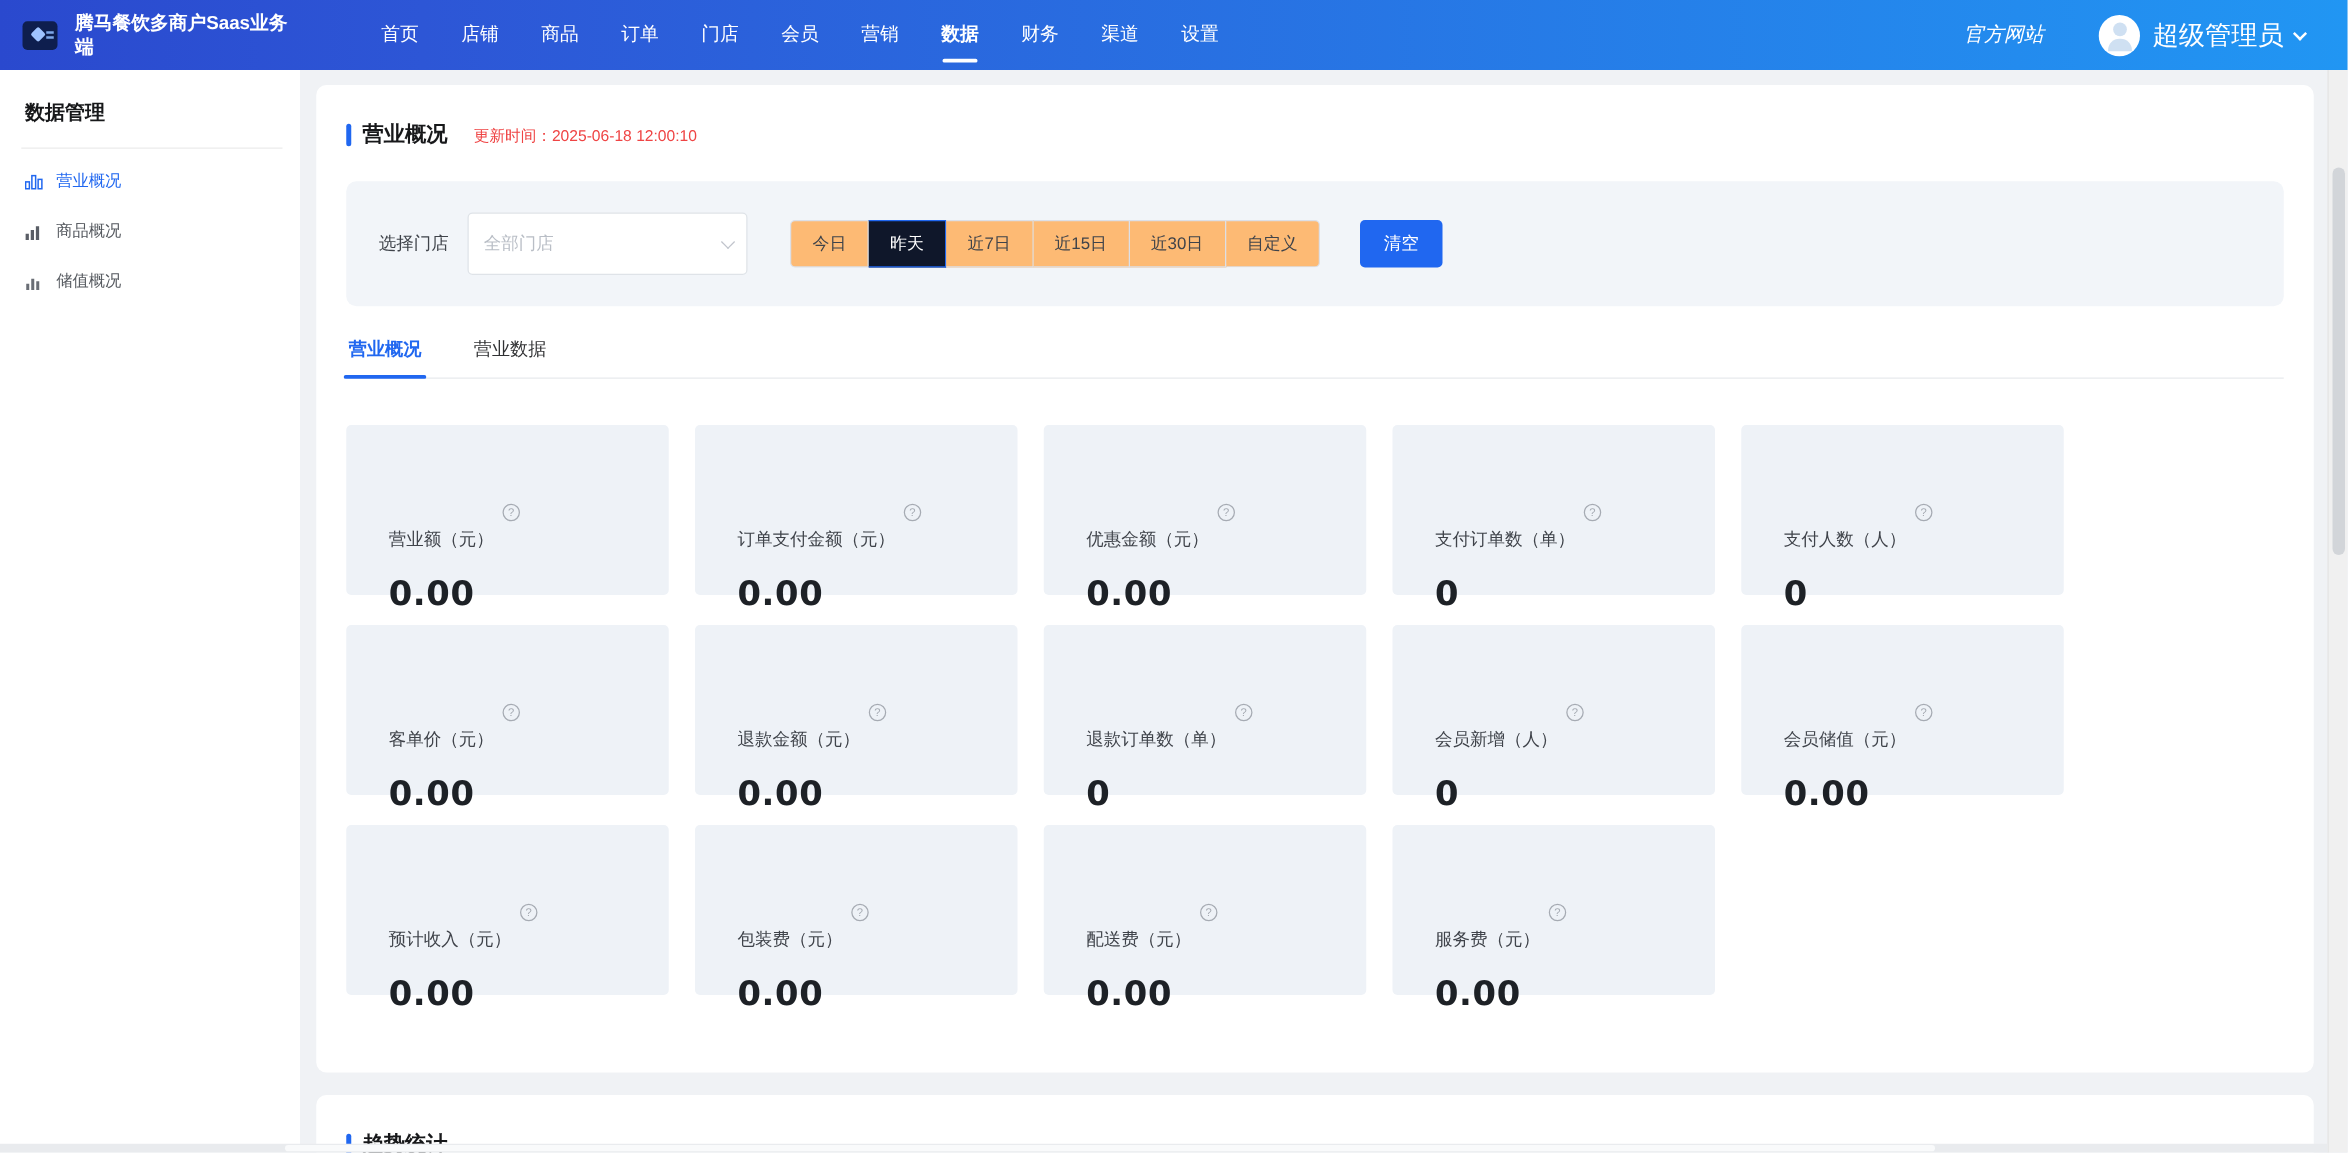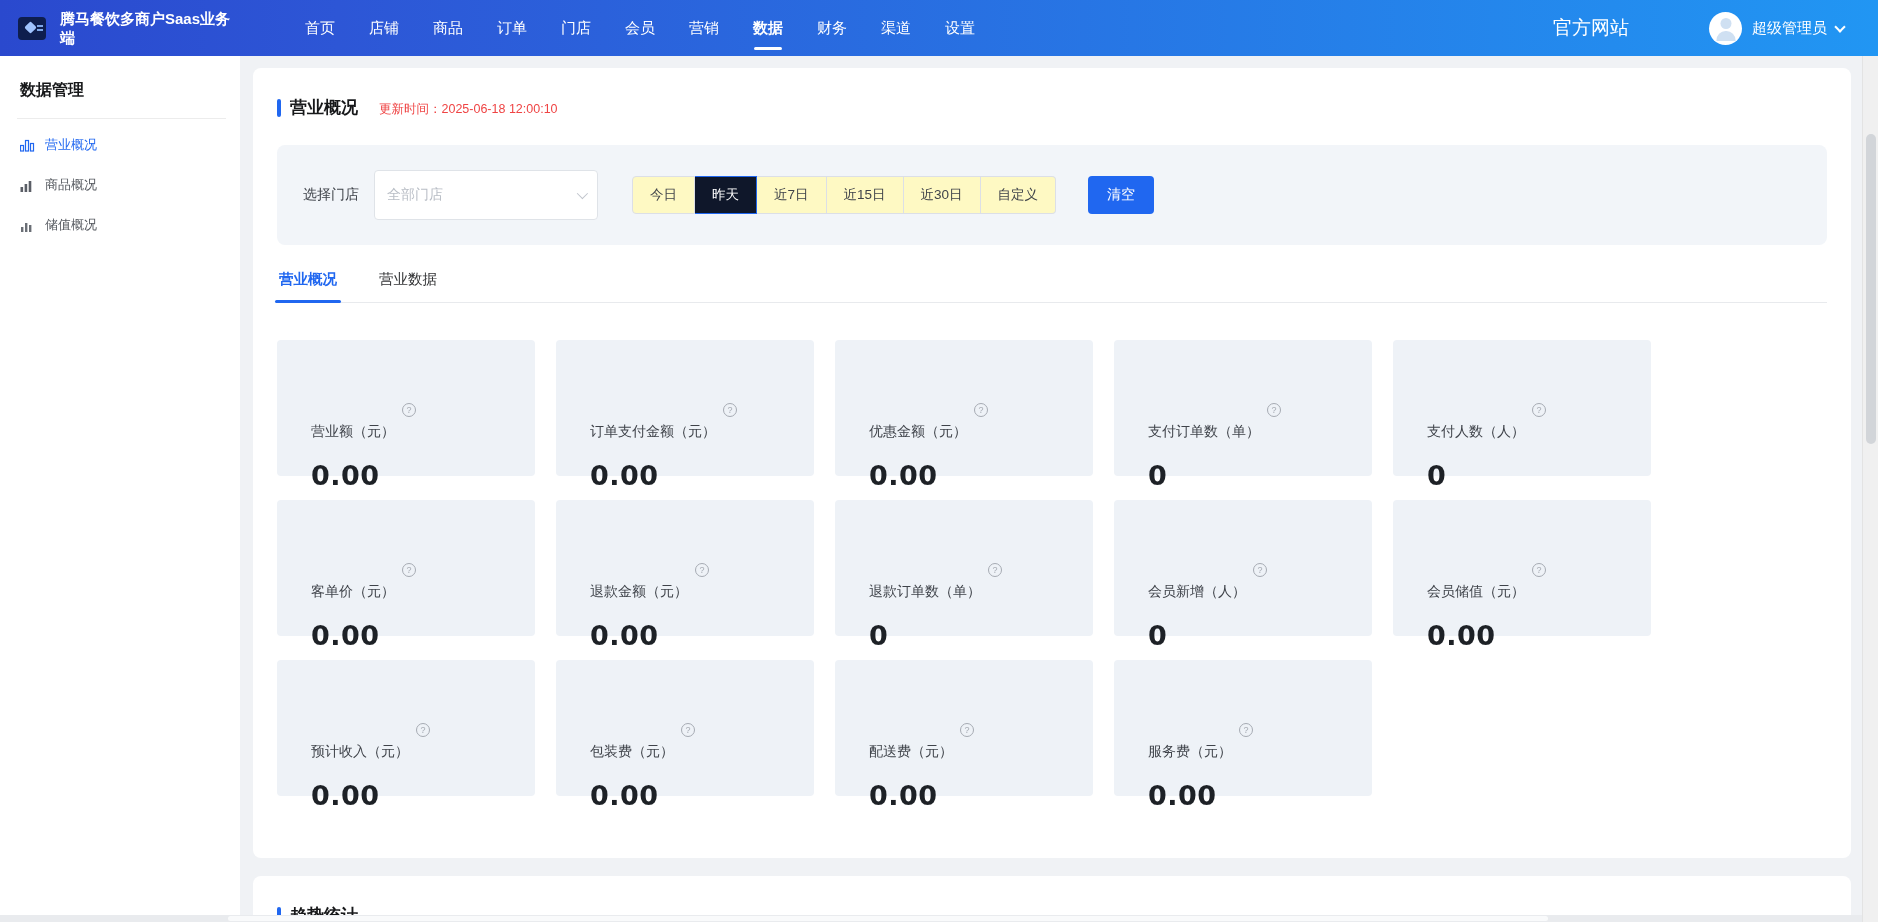--- a/index.html
+++ b/index.html
@@ -19,29 +19,29 @@
     background:#7ea7e8; box-shadow:0 4px 0 #7ea7e8; }
   .brand { color:#fff; font-size:15px; font-weight:bold; line-height:19px;
     max-width:182px; margin-left:14px; }
   .nav-menu { display:flex; margin-left:46px; }
   .nav-item { position:relative; height:56px; line-height:56px; padding:0 17px;
     color:#fff; font-size:15px; cursor:pointer; white-space:nowrap; }
   .nav-item.active { font-weight:bold; }
   .nav-item.active::after { content:""; position:absolute; left:50%; bottom:6px;
     transform:translateX(-50%); width:28px; height:3px; background:#fff; border-radius:2px; }
   .nav-right { margin-left:auto; display:flex; align-items:center; }
-  .site-link { color:#fff; font-size:19px; cursor:pointer; margin-right:80px; }
+  .site-link { color:#fff; font-size:16px; cursor:pointer; margin-right:44px;font-style:italic; }
   .user-box { display:flex; align-items:center; cursor:pointer; }
   .avatar { width:33px; height:33px; border-radius:50%; background:#fff; position:relative;
     overflow:hidden; flex:none; }
   .avatar::before { content:""; position:absolute; left:50%; top:6px; transform:translateX(-50%);
     width:11px; height:11px; border-radius:50%; background:#cfe0f2; }
   .avatar::after { content:""; position:absolute; left:50%; bottom:4px; transform:translateX(-50%);
     width:19px; height:10px; border-radius:9px 9px 0 0; background:#cfe0f2; }
-  .username { color:#fff; font-size:15px; margin-left:10px; }
+  .username { color:#fff; font-size:21px; margin-left:10px; }
   .chev { width:8px; height:8px; border-right:2px solid #fff; border-bottom:2px solid #fff;
     transform:rotate(45deg); margin:-3px 0 0 9px; flex:none; }
 
   
   .sidebar { position:absolute; top:56px; left:0; width:240px; bottom:0; background:#fff;
     padding:24px 14px 16px 17px; z-index:10; }
   .sidebar-title { font-size:16px; font-weight:bold; color:#17181a; padding-left:3px; }
   .sidebar-divider { height:1px; background:#ececec; margin:17px 0 6px; }
   .side-item { display:flex; align-items:center; height:40px; padding-left:3px;
     font-size:13px; color:#55595f; cursor:pointer; }
@@ -63,21 +63,21 @@
   
   .filter-bar { margin-top:26px; height:100px; background:#f2f5f9; border-radius:8px;
     display:flex; align-items:center; padding:0 26px; }
   .filter-label { font-size:14px; color:#3f434a; margin-right:15px; white-space:nowrap; }
   .store-select { width:224px; height:50px; background:#fff; border:1px solid #dfe3e8;
     border-radius:4px; display:flex; align-items:center; padding:0 12px; cursor:pointer; }
   .store-select .placeholder { font-size:14px; color:#b9bec6; flex:1; }
   .select-chev { width:8px; height:8px; border-right:1.6px solid #c0c4cc;
     border-bottom:1.6px solid #c0c4cc; transform:rotate(45deg) translateY(-2px); flex:none; }
   .range-group { display:flex; margin-left:34px; }
-  .range-btn { height:38px; line-height:36px; padding:0 17px; background:#fef9c3;
+  .range-btn { height:38px; line-height:36px; padding:0 17px; background:#fdba74;
     border:1px solid #dcdfe6; border-left-width:0; font-size:13.5px; color:#3f434a;
     cursor:pointer; white-space:nowrap; }
   .range-btn:first-child { border-left-width:1px; border-radius:4px 0 0 4px; }
   .range-btn:last-child { border-radius:0 4px 4px 0; }
   .range-btn.active { background:#0f172a; border-color:#2067f0; color:#fff; }
   .clear-btn { margin-left:32px; height:38px; padding:0 19px; background:#2067f0;
     border:none; border-radius:4px; color:#fff; font-size:14px; cursor:pointer;
     font-family:inherit; }
 
   

